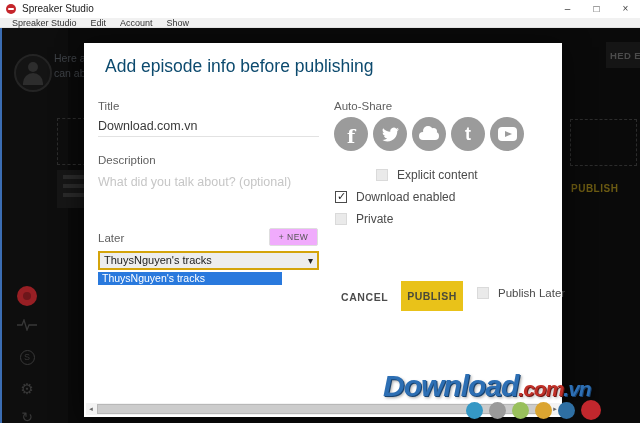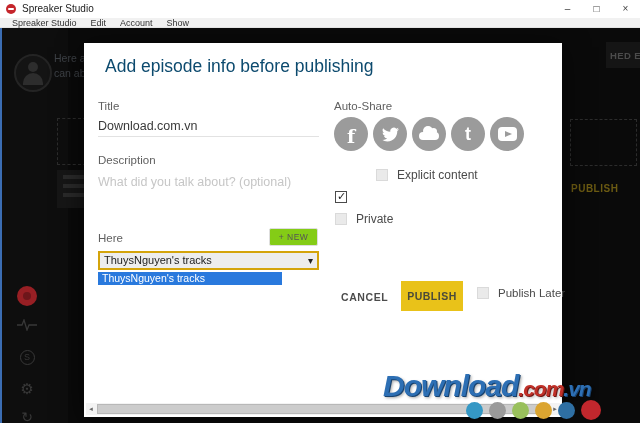--- a/index.html
+++ b/index.html
@@ -57,21 +57,21 @@
   .lbl-title { left:14px; top:57px; }
   .lbl-desc { left:14px; top:111px; }
   .lbl-show { left:14px; top:189px; }
   .lbl-autoshare { left:250px; top:57px; }
 
   .text-input { position:absolute; left:14px; width:221px; height:22px; border:none; outline:none; font-family:"Liberation Sans", sans-serif; font-size:12.5px; color:#3a3a3a; background:transparent; }
   .input-title { top:72px; border-bottom:1px solid #e2e2e2; }
   .input-desc { top:128px; }
   .text-input::placeholder { color:#c6c6c6; }
 
-  .new-btn { position:absolute; left:185px; top:185px; width:49px; height:18px; background:#84cc16; border:1px solid #dedede; border-radius:2px; font-size:8.5px; color:#555; text-align:center; line-height:16px; letter-spacing:.5px; }
+  .new-btn { position:absolute; left:185px; top:185px; width:49px; height:18px; background:#f0abfc; border:1px solid #dedede; border-radius:2px; font-size:8.5px; color:#555; text-align:center; line-height:16px; letter-spacing:.5px; }
 
   .show-select { position:absolute; left:14px; top:208px; width:221px; height:19px; background:#ededed; border:2px solid #d4a40b; font-size:11px; color:#222; line-height:15px; padding-left:4px; }
   .select-chevron { position:absolute; right:4px; top:0px; font-size:10px; color:#222; }
   .show-option { position:absolute; left:14px; top:229px; width:184px; height:13px; background:#2979dd; color:#fff; font-size:10.5px; line-height:13px; padding-left:4px; }
 
   .social-row { position:absolute; left:250px; top:74px; display:flex; gap:5px; }
   .social-circle { width:34px; height:34px; border-radius:50%; background:#9b9b9b; position:relative; display:flex; align-items:center; justify-content:center; color:#fff; }
   .glyph-f { font-weight:bold; font-size:19px; font-family:"DejaVu Serif", serif; margin-top:3px; }
   .glyph-t { font-weight:bold; font-size:18px; }
   .cloud { position:relative; width:20px; height:8px; background:#fff; border-radius:4px; margin-top:4px; }
@@ -163,21 +163,21 @@
 
     <div class="modal">
       <div class="modal-title">Add episode info before publishing</div>
 
       <div class="label lbl-title">Title</div>
       <input class="text-input input-title" value="Download.com.vn" style="">
 
       <div class="label lbl-desc">Description</div>
       <input class="text-input input-desc" placeholder="What did you talk about? (optional)" style="">
 
-      <div class="label lbl-show">Here</div>
+      <div class="label lbl-show">Later</div>
       <div class="new-btn">+ NEW</div>
 
       <div class="show-select">
         <span>ThuysNguyen's tracks</span>
         <span class="select-chevron">▾</span>
       </div>
       <div class="show-option">ThuysNguyen's tracks</div>
 
       <div class="label lbl-autoshare">Auto-Share</div>
       <div class="social-row">
@@ -203,20 +203,21 @@
       </div>
 
       <div class="cb-row cb-row-0">
         <span class="checkbox"></span>
         <span class="cb-label">Explicit content</span>
       </div>
       <div class="cb-row cb-row-1">
         <span class="checkbox checked">
             <span class="mark">✓</span>
           </span>
+        <span class="cb-label">Download enabled</span>
       </div>
       <div class="cb-row cb-row-2">
         <span class="checkbox"></span>
         <span class="cb-label">Private</span>
       </div>
 
       <div class="cancel-btn">CANCEL</div>
       <button class="publish-btn">PUBLISH</button>
       <div class="pl-row">
         <span class="checkbox"></span>

